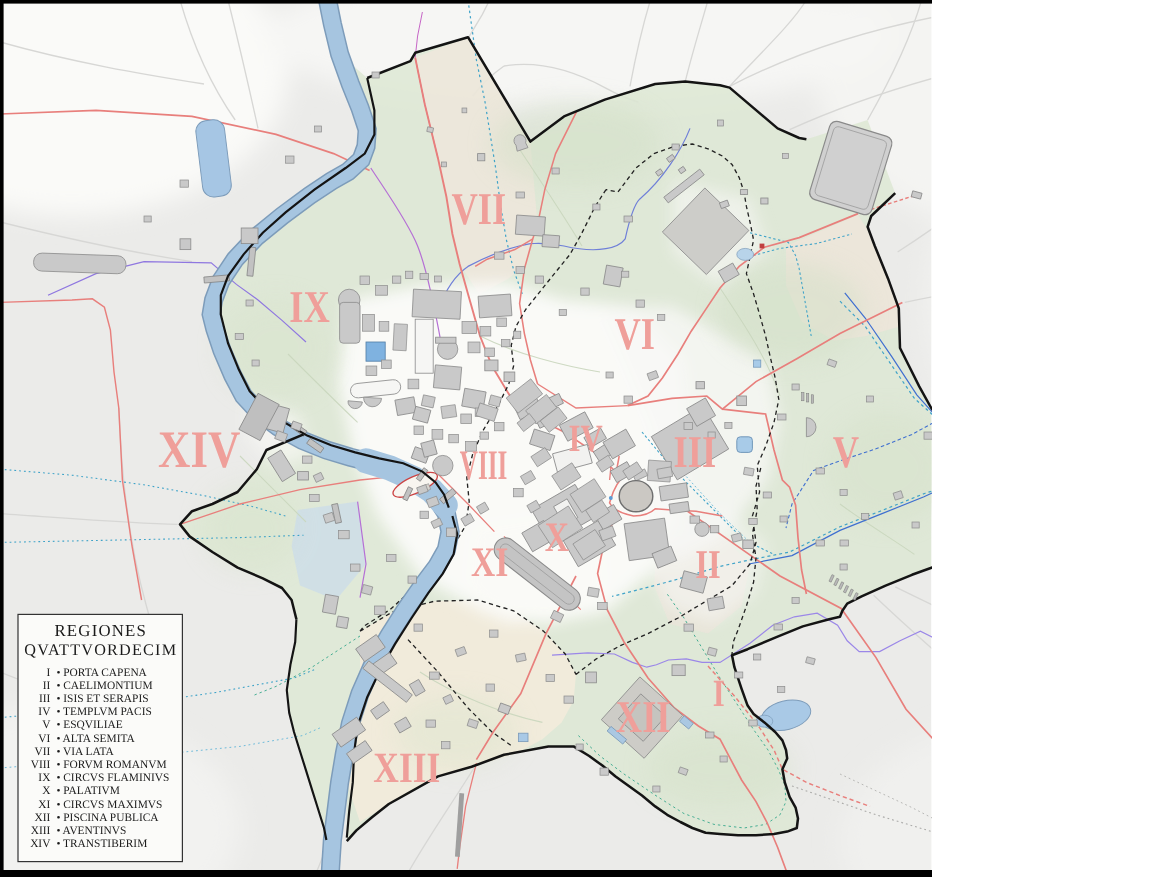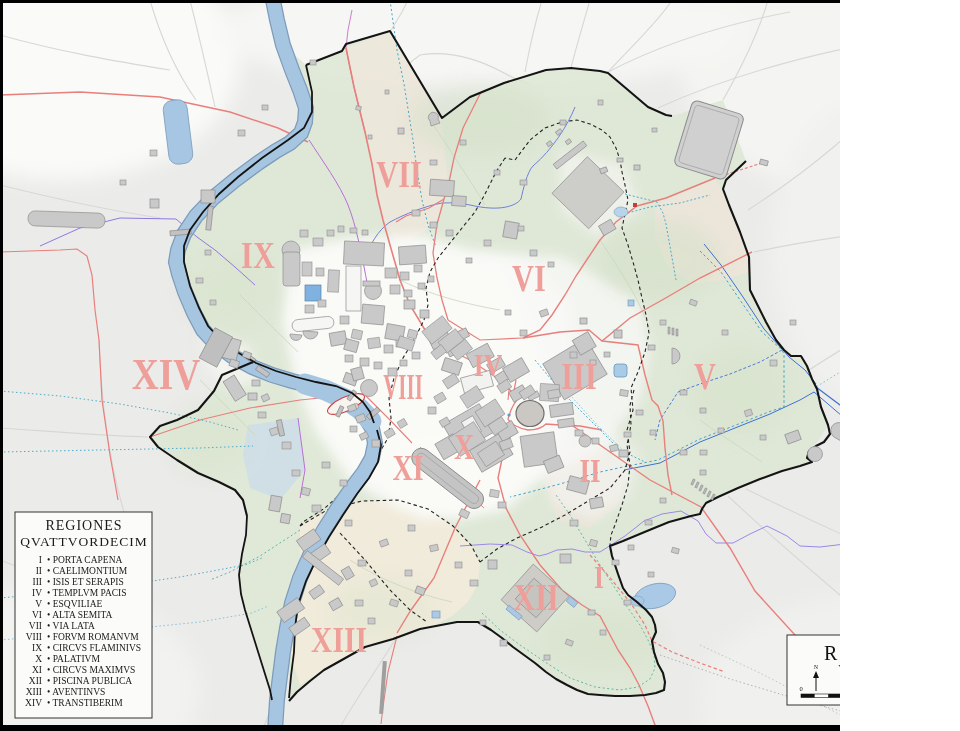--- a/index.html
+++ b/index.html
@@ -1,16 +1,16 @@
 <!DOCTYPE html>
 <html><head>
 <meta charset="utf-8">
 <style>
 html,body{margin:0;padding:0;background:#fff;}
-.page{width:840px;height:731px;position:relative;overflow:hidden;font-family:"Liberation Serif",serif;}
+.page{width:776px;height:731px;position:relative;overflow:hidden;font-family:"Liberation Serif",serif;}
 svg{display:block;}
 </style>
 </head>
 <body>
 <div class="page">
 <svg width="960" height="731" viewBox="0 0 960 731">
 <defs>
 <filter id="soft6" x="-30%" y="-30%" width="160%" height="160%">
           <feGaussianBlur stdDeviation="6"></feGaussianBlur>
         </filter>

